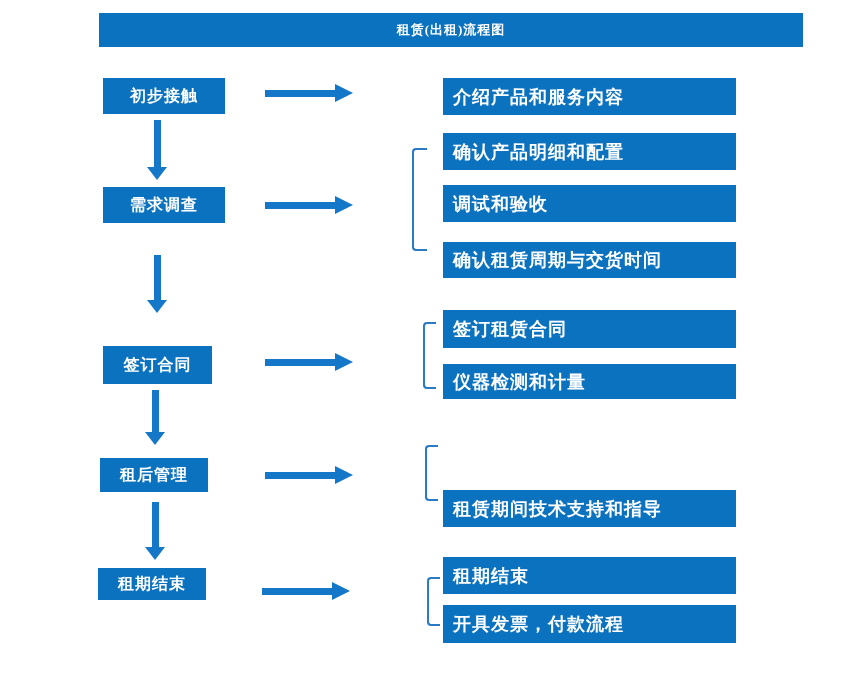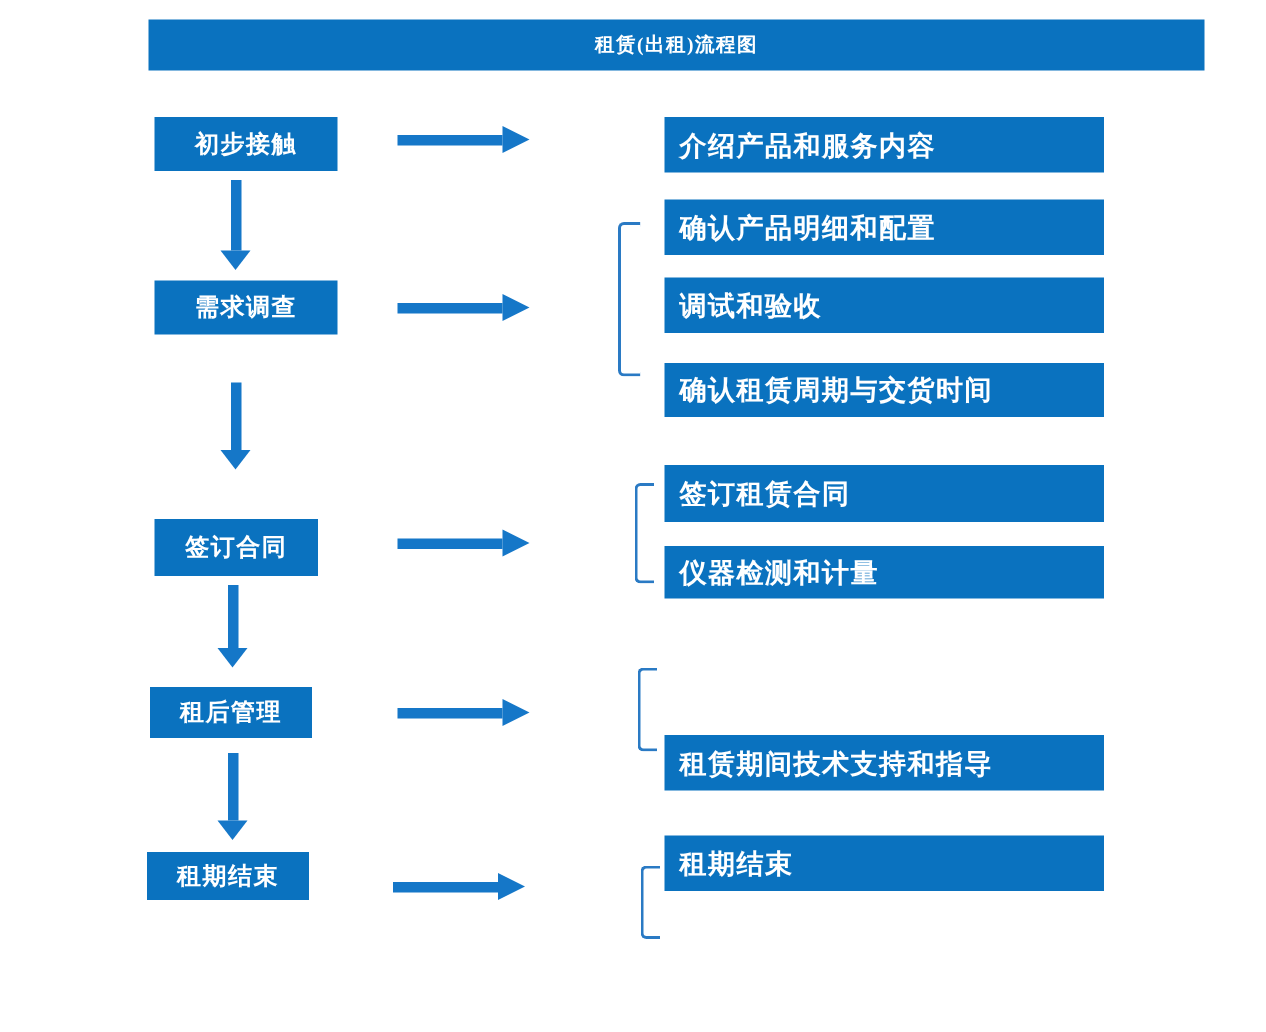--- a/index.html
+++ b/index.html
@@ -133,14 +133,15 @@
   <div class="detail-box" style="top:133px;height:37px">确认产品明细和配置</div>
   <div class="detail-box" style="top:185px;height:37px">调试和验收</div>
   <div class="detail-box" style="top:242px;height:36px">确认租赁周期与交货时间</div>
 
   <div class="detail-box" style="top:310px;height:38px">签订租赁合同</div>
   <div class="detail-box" style="top:364px;height:35px">仪器检测和计量</div>
 
   <div class="detail-box" style="top:490px;height:37px">租赁期间技术支持和指导</div>
 
   <div class="detail-box" style="top:557px;height:37px">租期结束</div>
+  <div class="detail-box" style="top:605px;height:38px">开具发票，付款流程</div>
 
 </div>
 
 </body></html>

